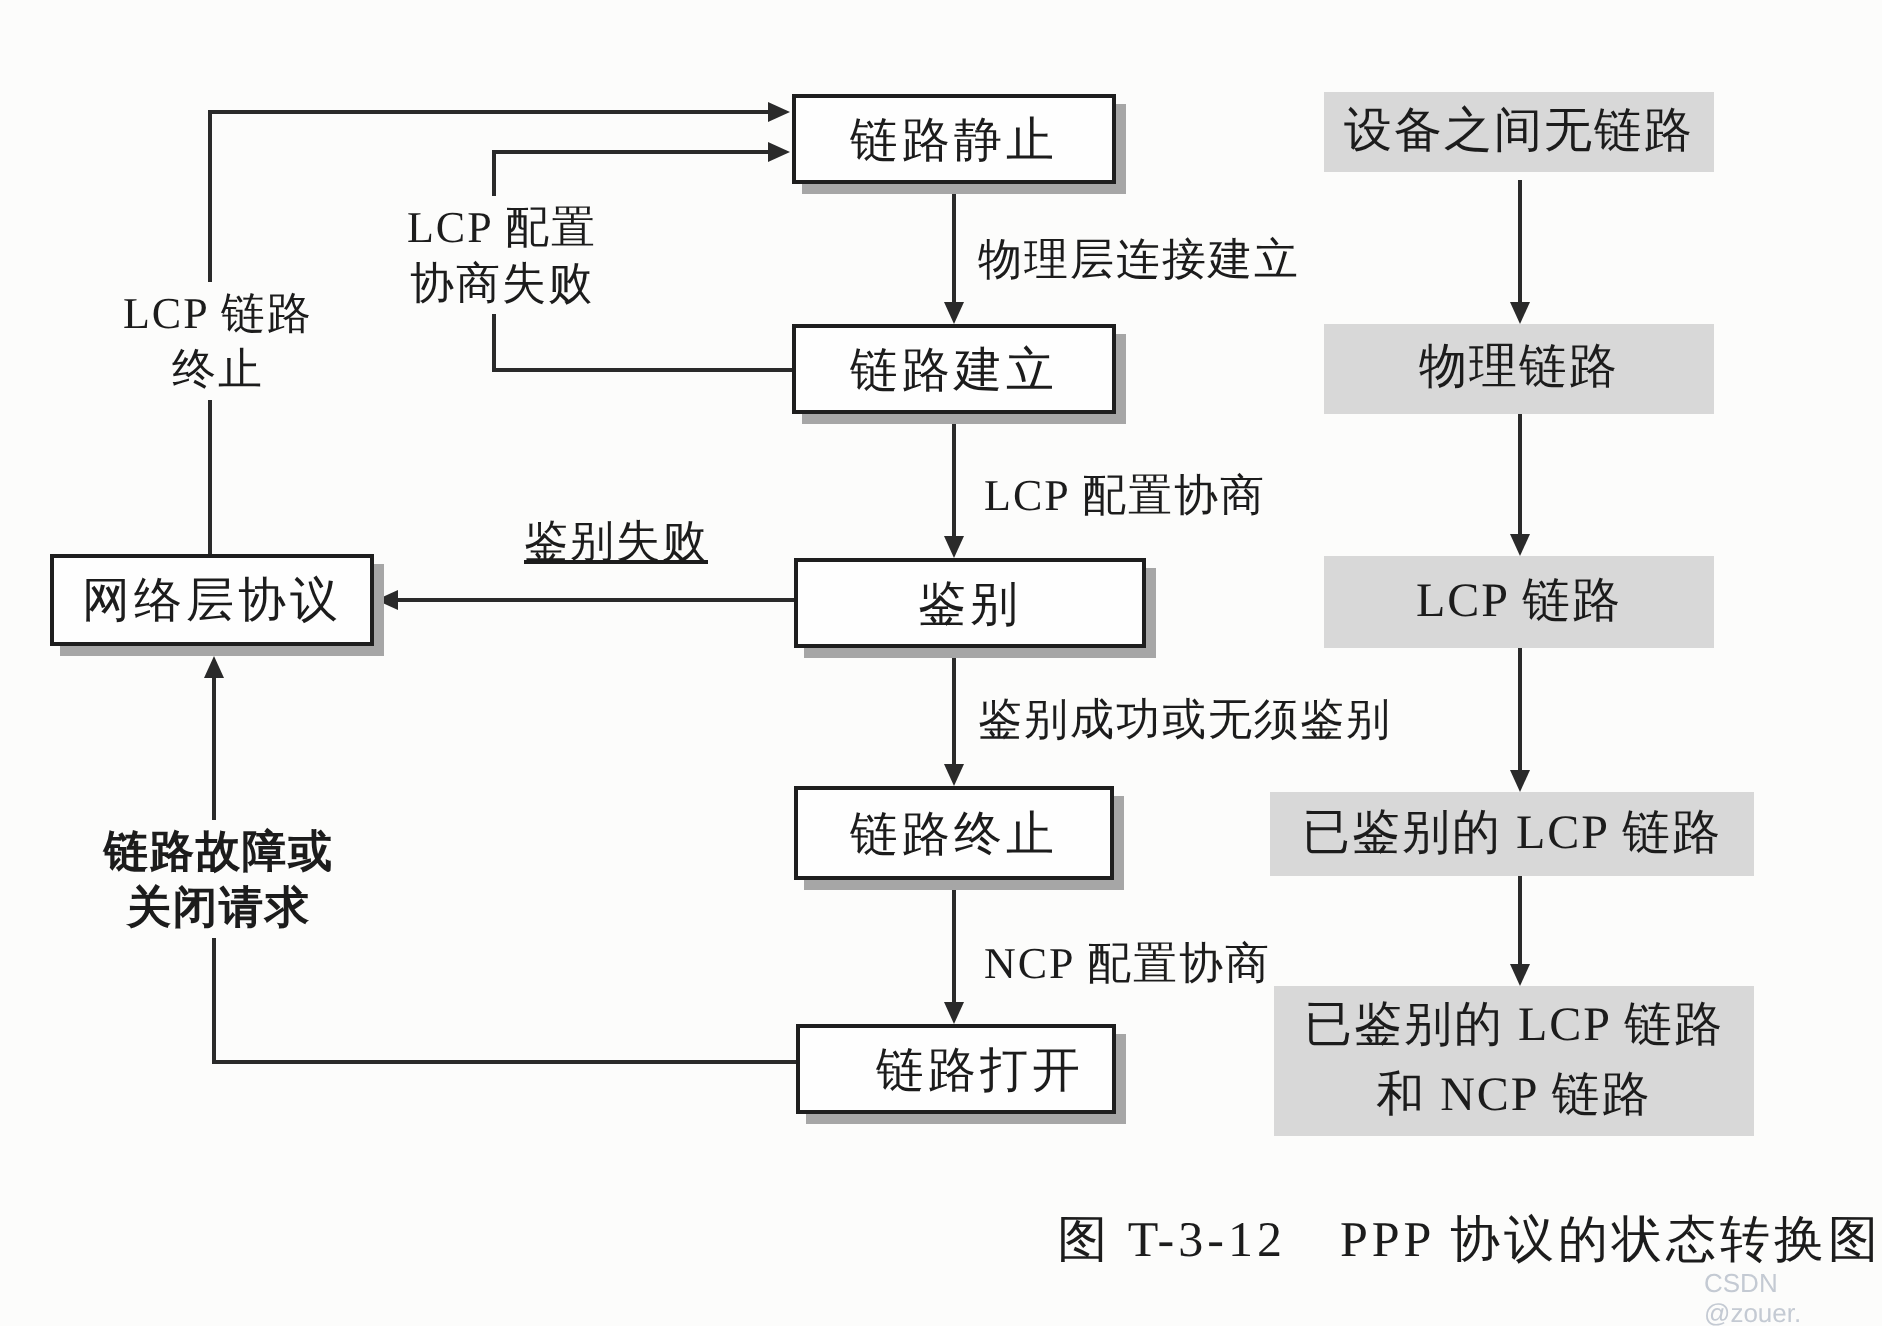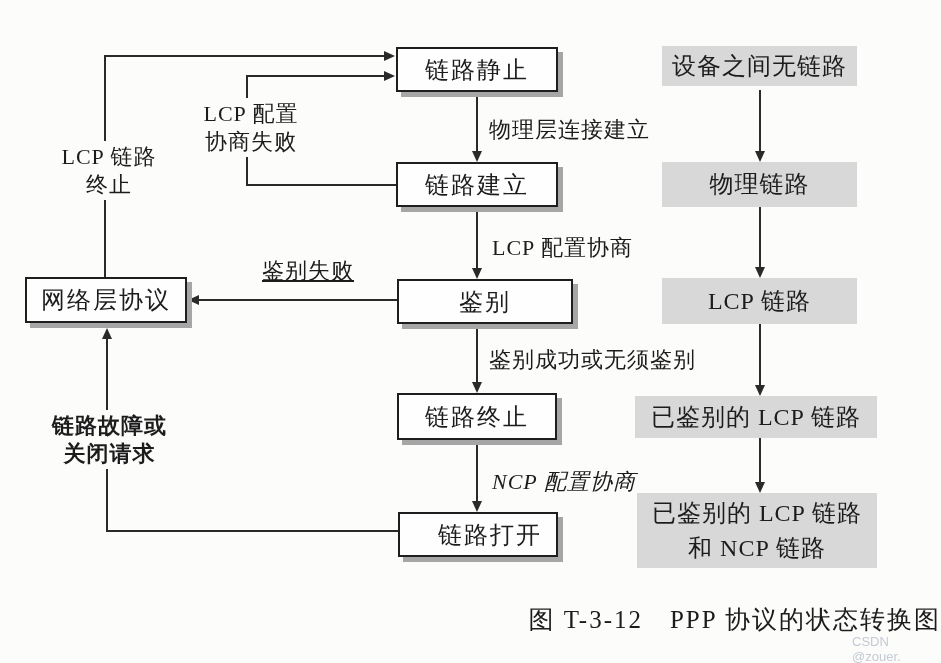--- a/index.html
+++ b/index.html
@@ -97,21 +97,21 @@
   <div class="phase" style="left:662px;top:46px;width:195px;height:40px;">设备之间无链路</div>
   <div class="phase" style="left:662px;top:162px;width:195px;height:45px;">物理链路</div>
   <div class="phase" style="left:662px;top:278px;width:195px;height:46px;">LCP 链路</div>
   <div class="phase" style="left:635px;top:396px;width:242px;height:42px;">已鉴别的 LCP 链路</div>
   <div class="phase" style="left:637px;top:493px;width:240px;height:75px;">已鉴别的 LCP 链路
 和 NCP 链路</div>
 
   <div class="lbl" style="left:489px;top:115px;">物理层连接建立</div>
   <div class="lbl" style="left:492px;top:233px;">LCP 配置协商</div>
   <div class="lbl" style="left:489px;top:345px;">鉴别成功或无须鉴别</div>
-  <div class="lbl" style="left:492px;top:467px;font-style:italic;">NCP 配置协商</div>
+  <div class="lbl" style="left:492px;top:467px;">NCP 配置协商</div>
   <div class="lbl" style="left:262px;top:256px;text-decoration:underline;">鉴别失败</div>
   <div class="lbl ml" style="left:189px;top:98px;width:116px;">LCP 配置
 协商失败</div>
   <div class="lbl ml" style="left:47px;top:141px;width:116px;">LCP 链路
 终止</div>
   <div class="lbl ml" style="left:33px;top:410px;width:145px;font-weight:bold;">链路故障或
 关闭请求</div>
 
   <div class="caption">图 T-3-12　PPP 协议的状态转换图</div>
   <div class="watermark">CSDN @zouer.</div>

